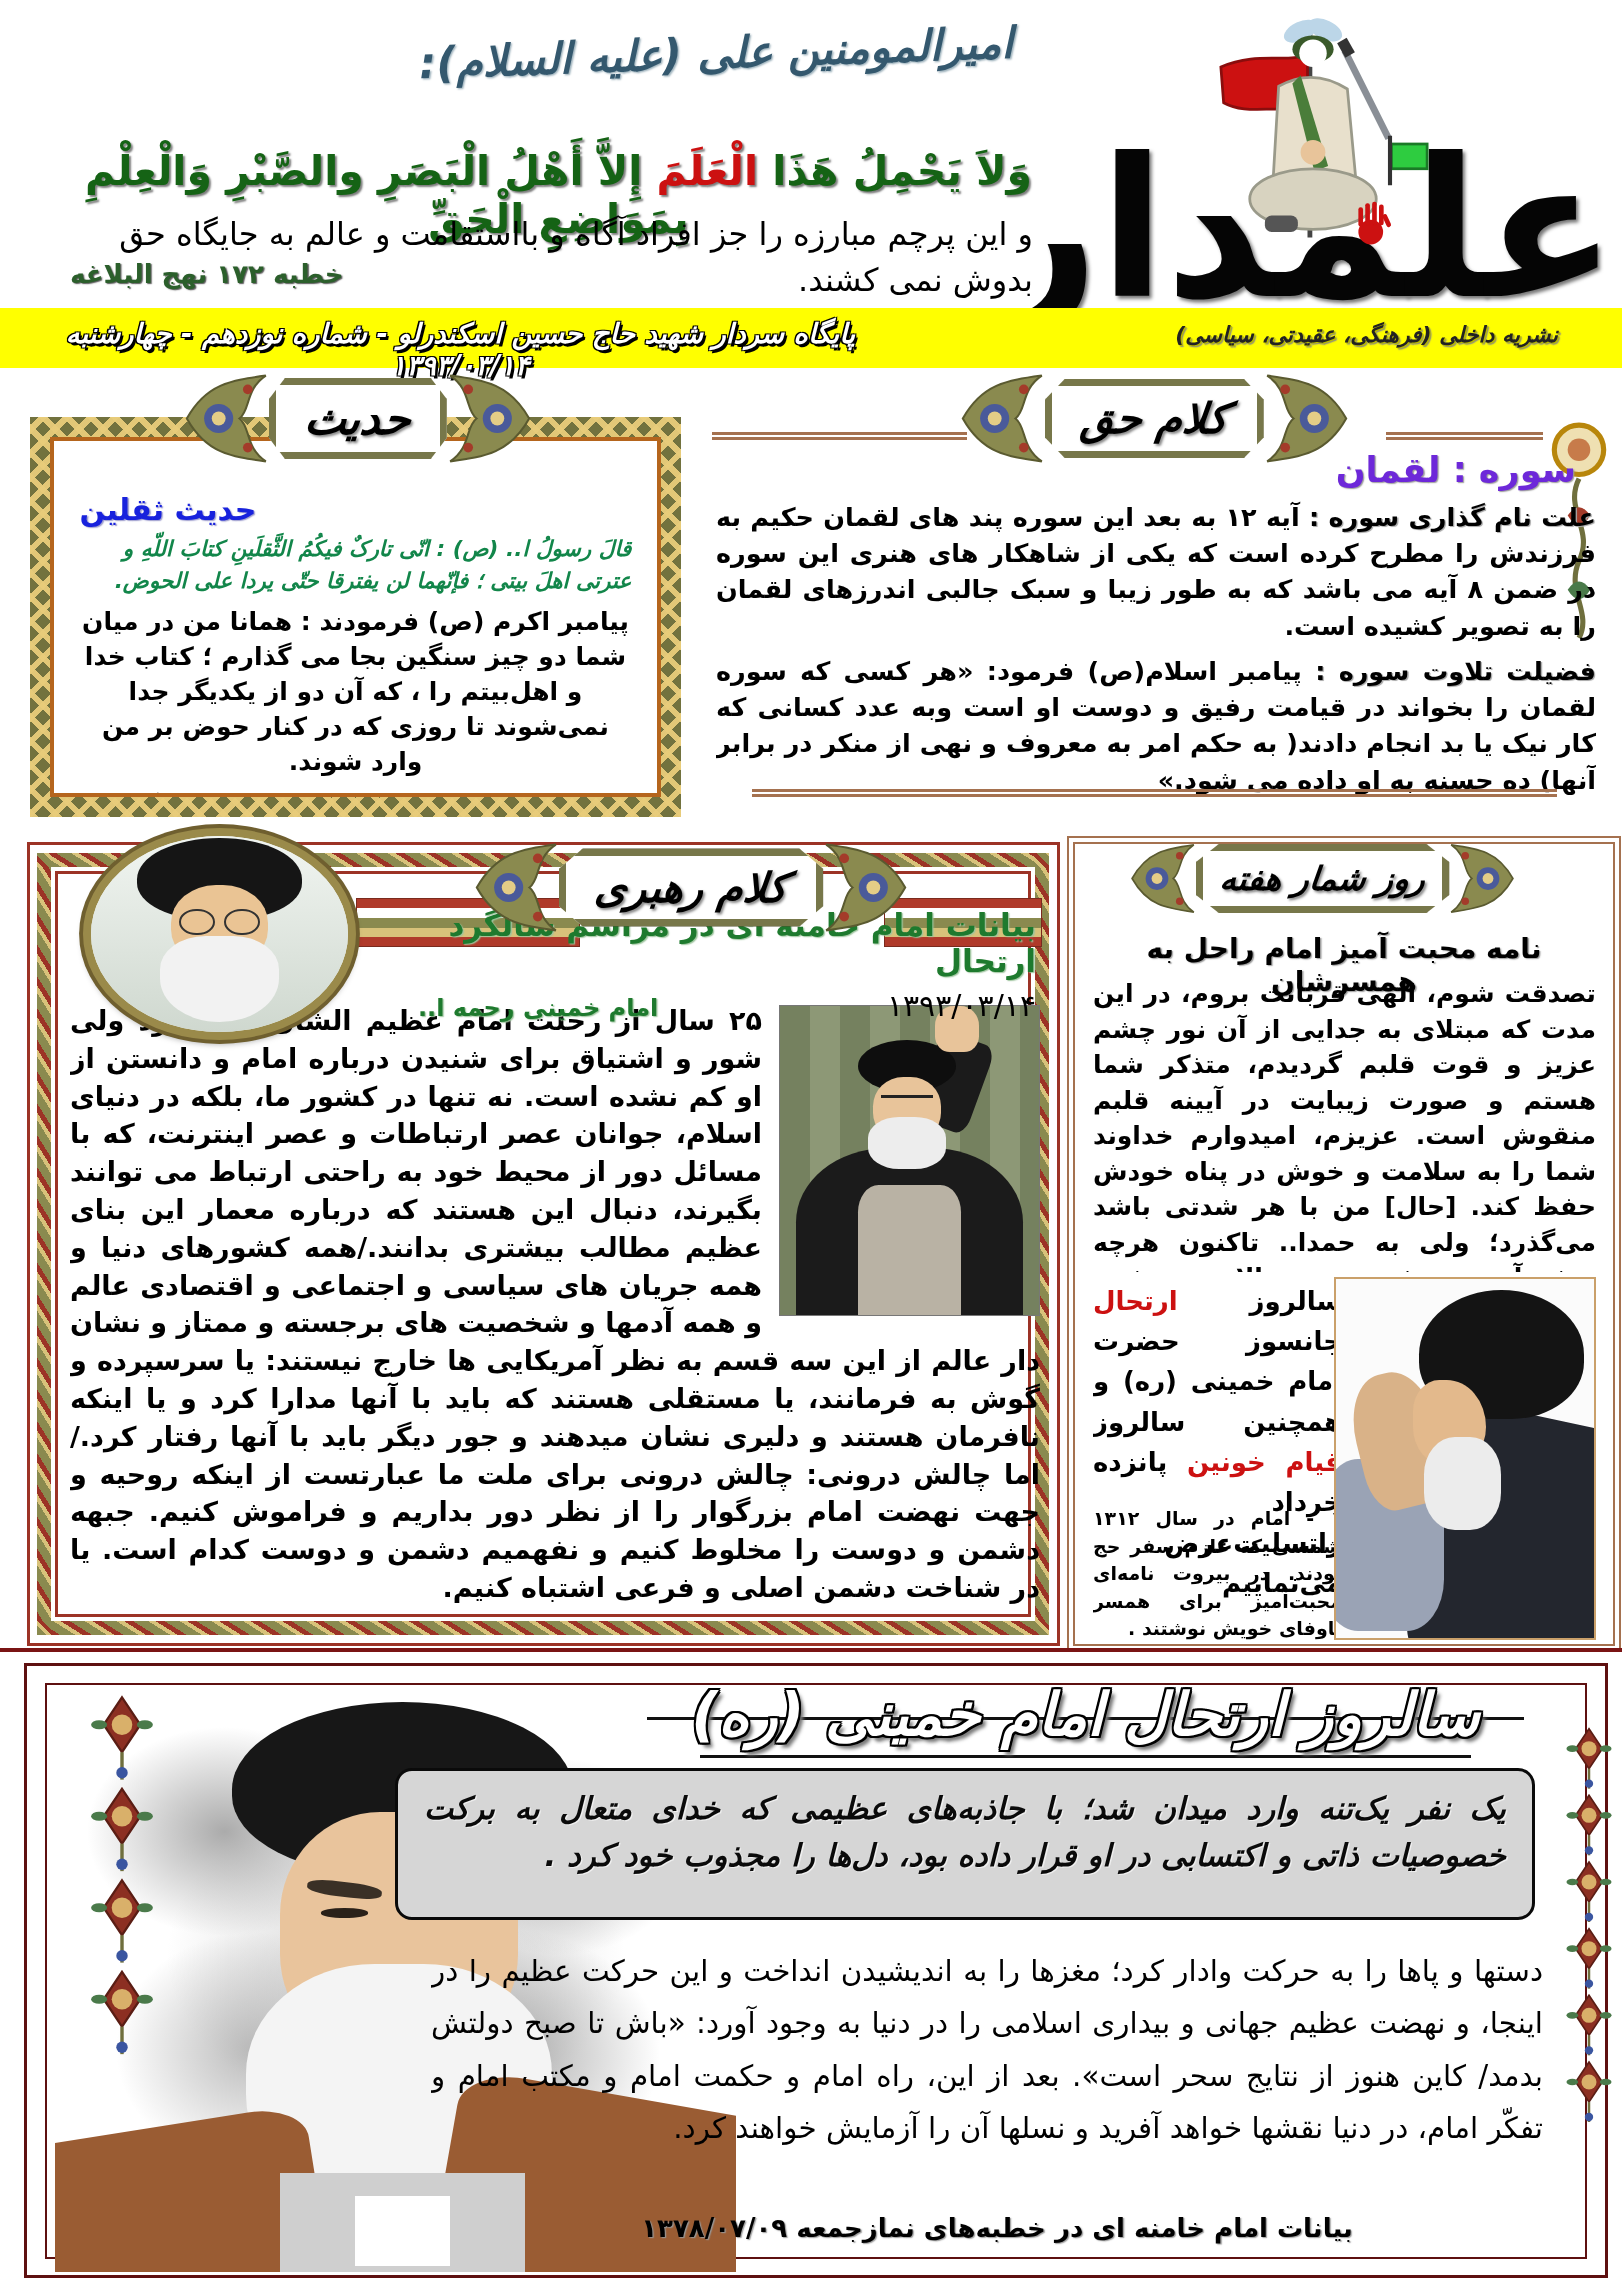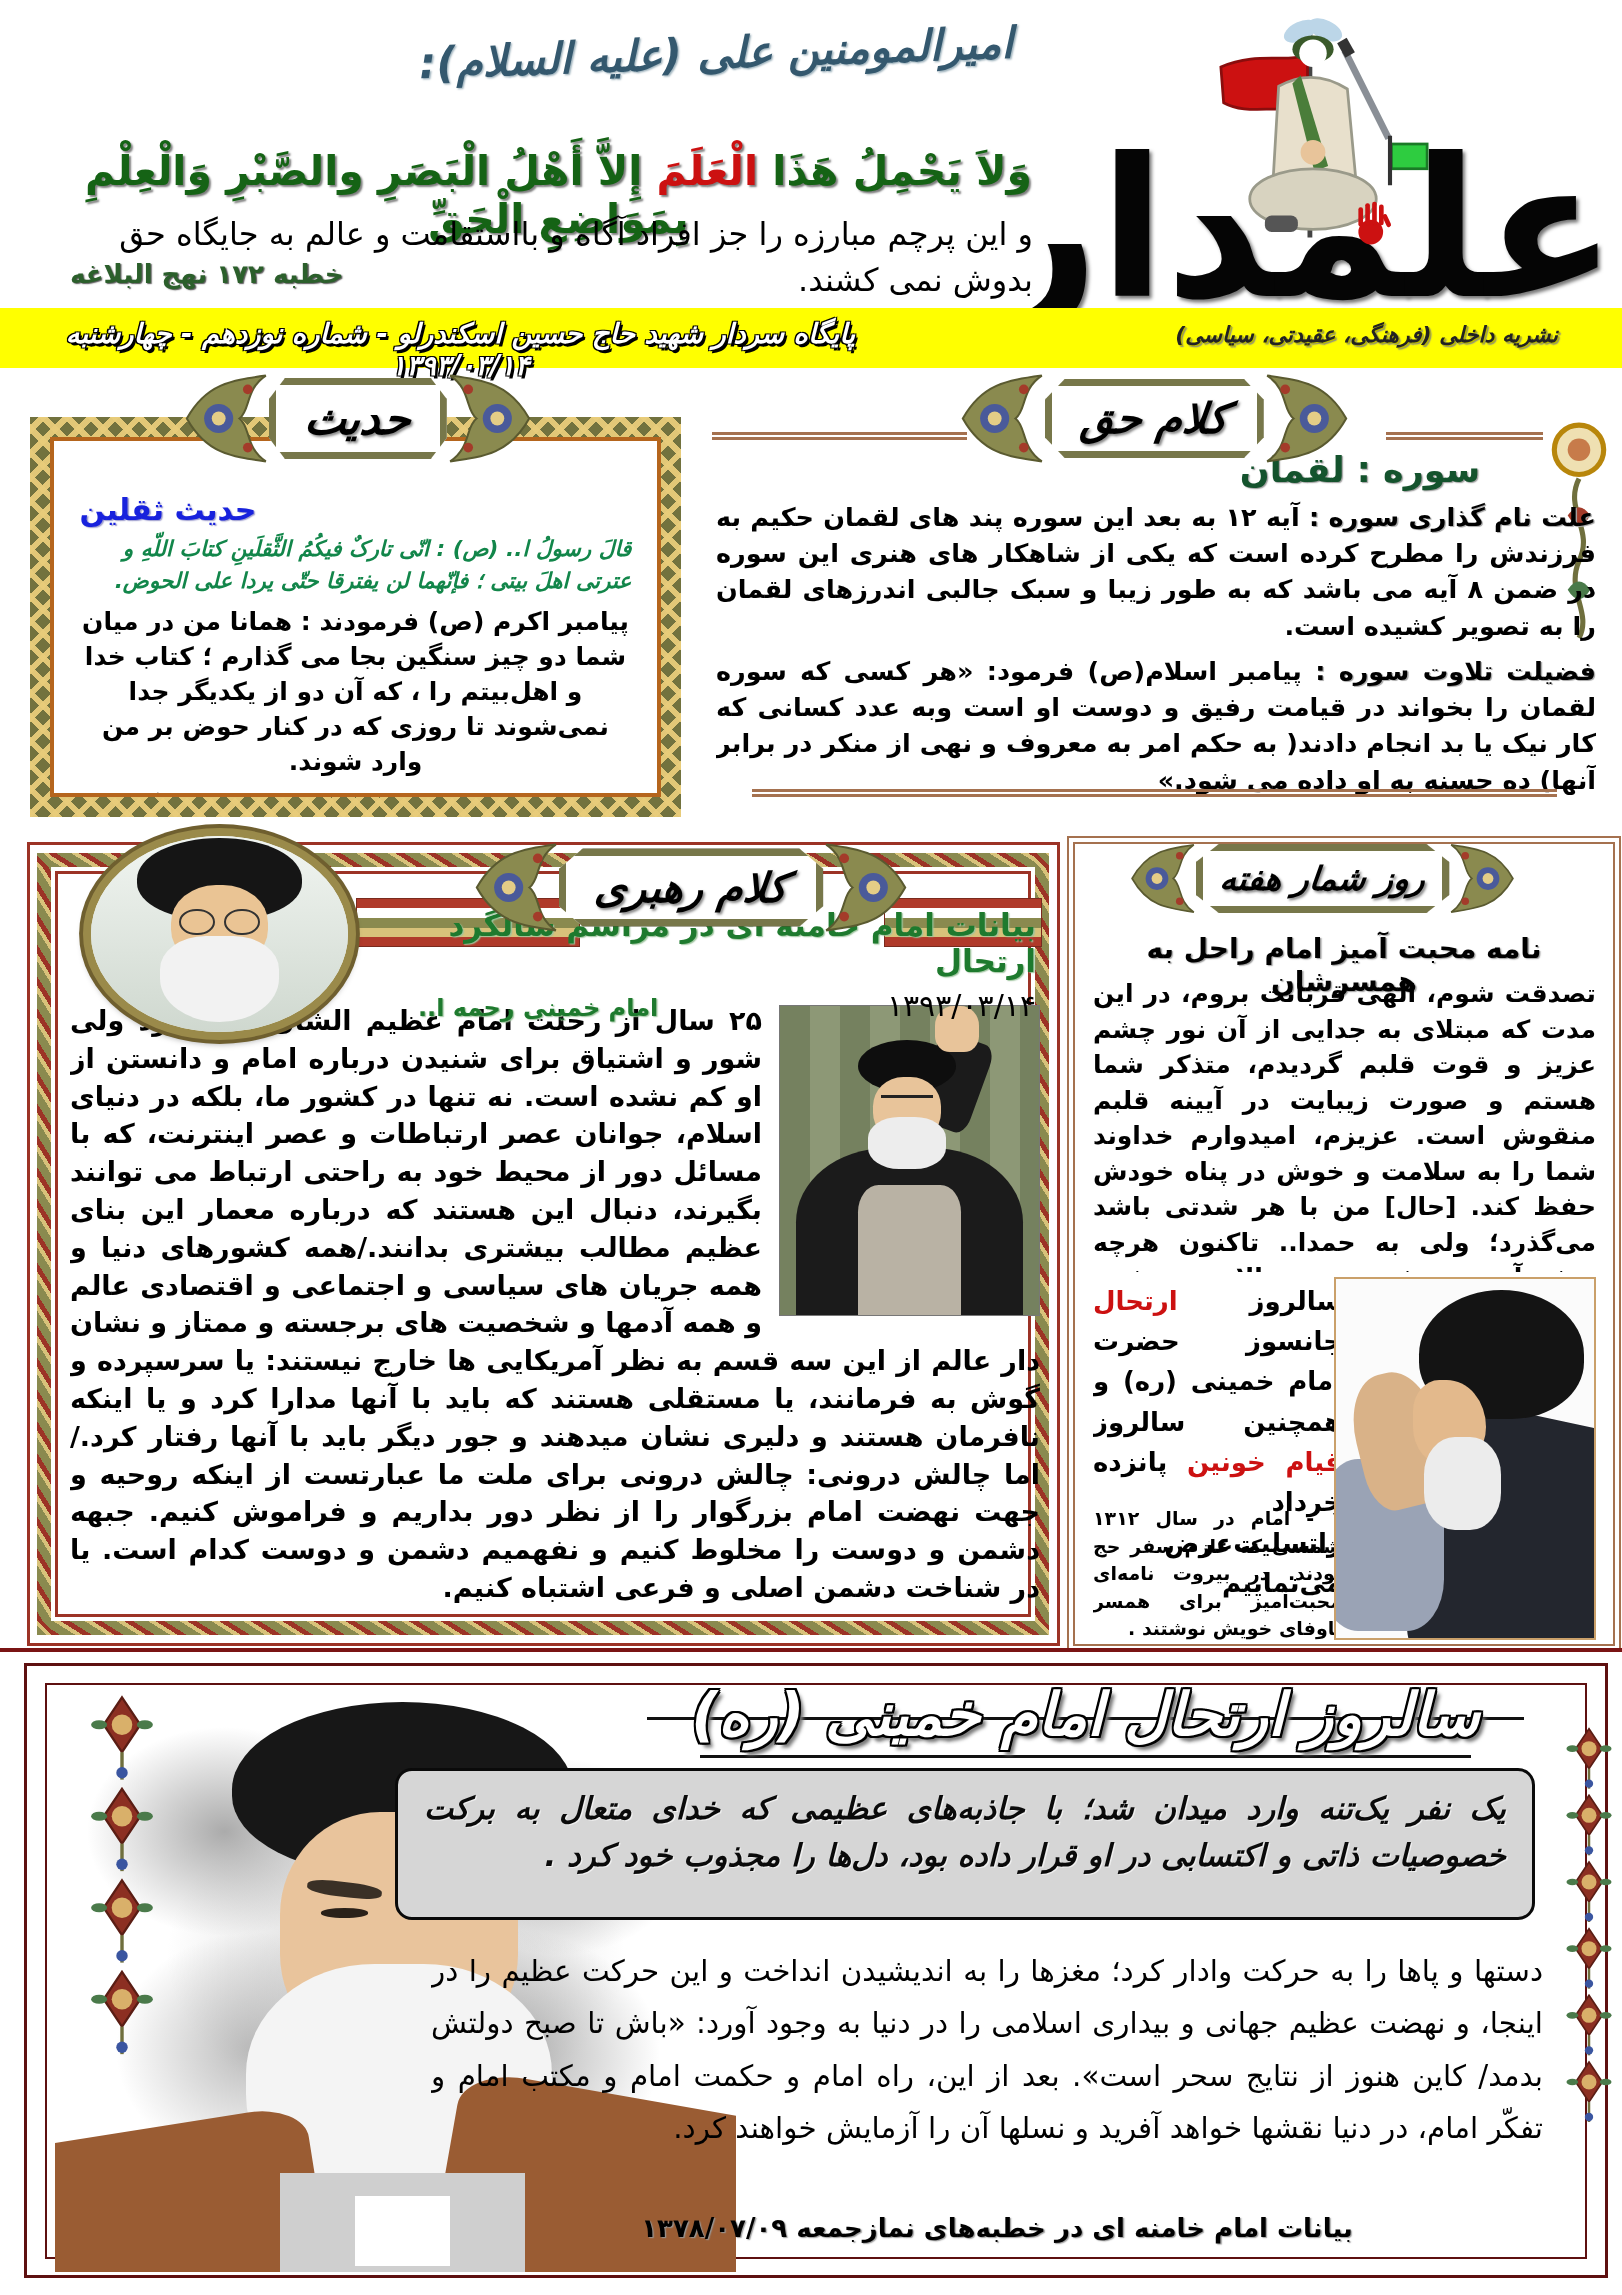--- a/index.html
+++ b/index.html
@@ -43,21 +43,21 @@
                      repeating-linear-gradient(-45deg,rgba(232,204,122,.95) 0 5.9px,rgba(0,0,0,0) 5.9px 17px)}
   .hadith-inner{width:100%;height:100%;background:#fff;border:4.6px solid #b5651d;box-sizing:border-box;
     padding:51px 26px 9.2px;display:flex;flex-direction:column;gap:6.5px;overflow:hidden}
   .hadith-title{text-align:left;font-size:30px;font-weight:bold;color:#1822dd;text-shadow:1.3px 1.3px 1.3px #9a9acc}
   .hadith-arabic{font-size:21.6px;font-weight:bold;font-style:italic;color:#12864a;line-height:1.5;text-align:right}
   .hadith-persian{font-size:25px;font-weight:bold;color:#000;line-height:1.4;text-align:center}
   .hadith-note{font-size:19px;font-weight:600;color:#111;line-height:1.5;text-align:right}
 
   
   .dline{border-top:3.3px solid #a5714f;border-bottom:3.3px solid #a5714f;height:7.9px;box-sizing:border-box}
-  .kh-title{left:1145px;top:450px;width:432px;text-align:center;font-size:35px;font-weight:bold;color:#14532d;
+  .kh-title{left:1145px;top:450px;width:432px;text-align:right;font-size:35px;font-weight:bold;color:#6d28d9;
     text-shadow:1.3px 1.3px 1.3px #999}
   .kh-body{left:717px;top:499px;width:880px;height:296px;font-size:25.5px;font-weight:bold;color:#000;
     line-height:1.42;text-align:justify;overflow:hidden}
   .kh-body p{margin:0 0 9.2px}
   .kh-label{text-shadow:1.3px 1.3px 0.7px #aaa}
 
   
   .kr-frame{left:27.5px;top:842px;width:1033px;height:804px;border:3.3px solid #9c3326;padding:7.9px;
     box-sizing:border-box;background:#fff}
   .kr-mid{width:100%;height:100%;box-sizing:border-box;border:14.4px solid;padding:3.9px;

